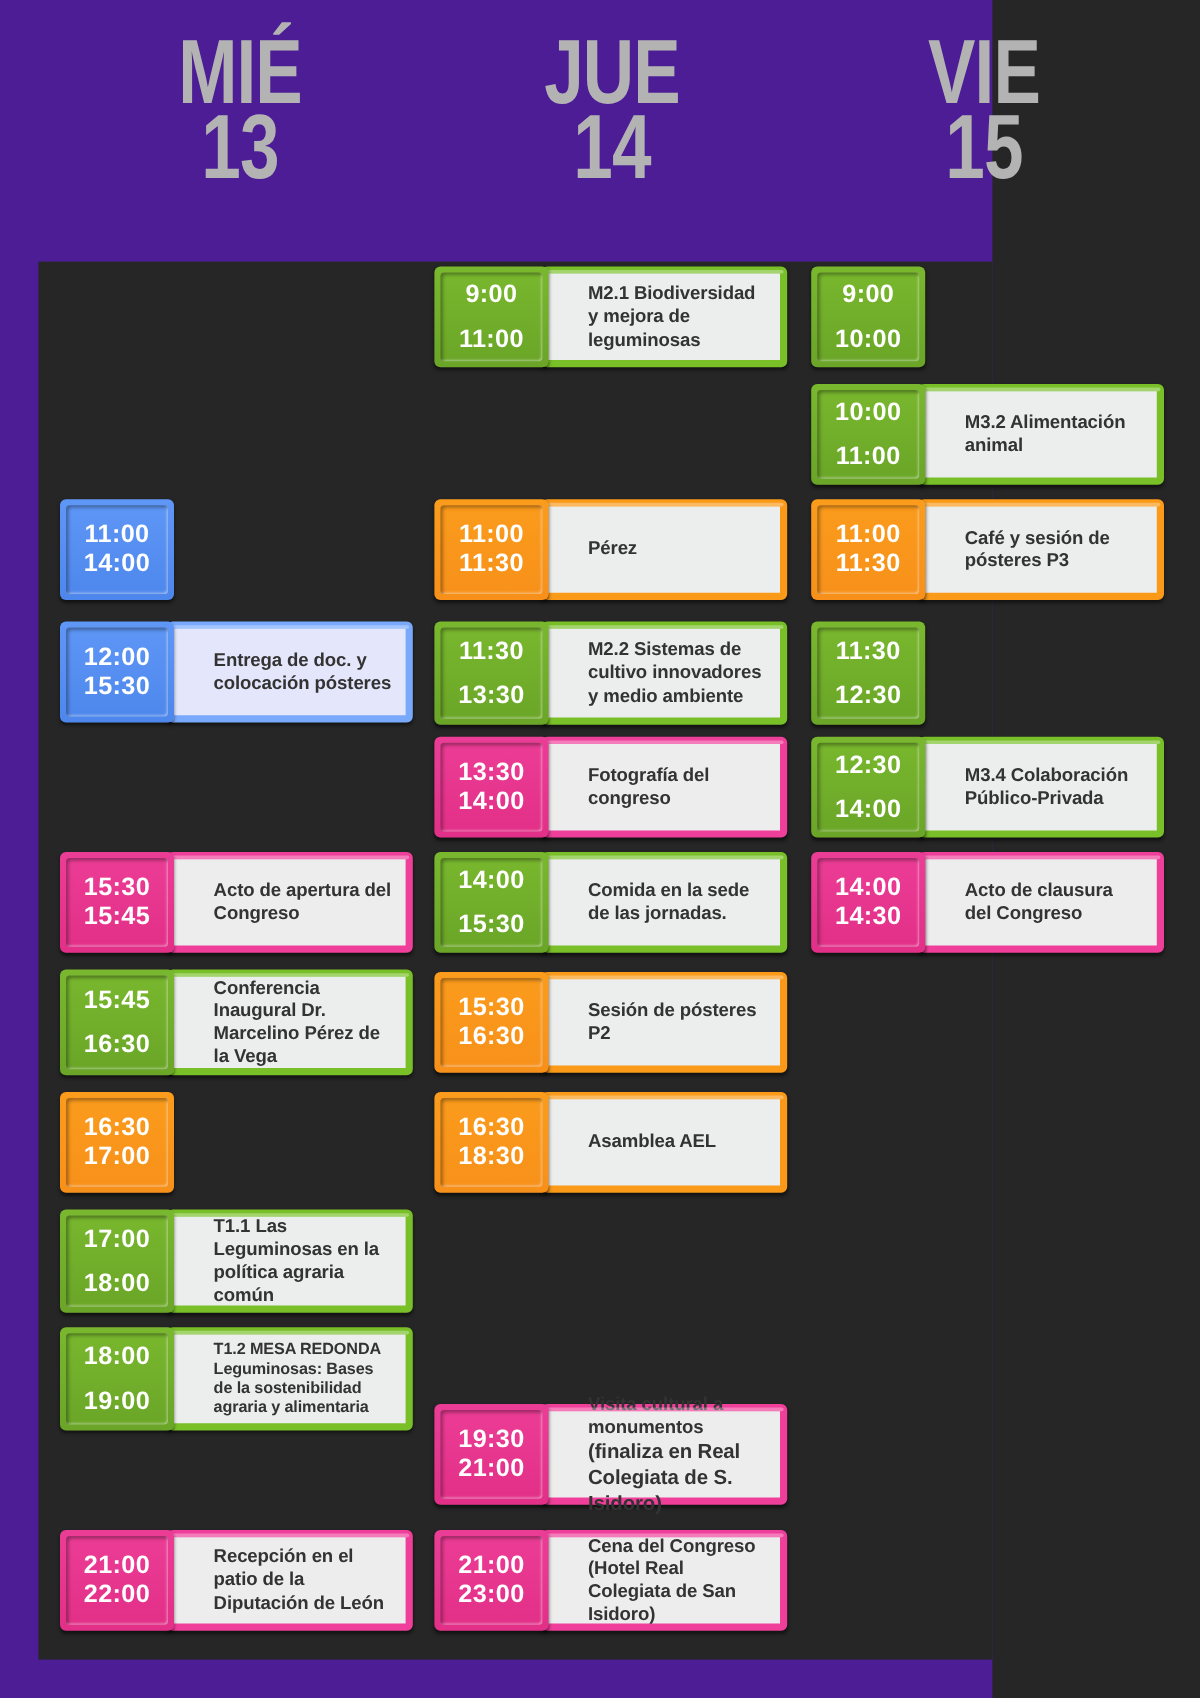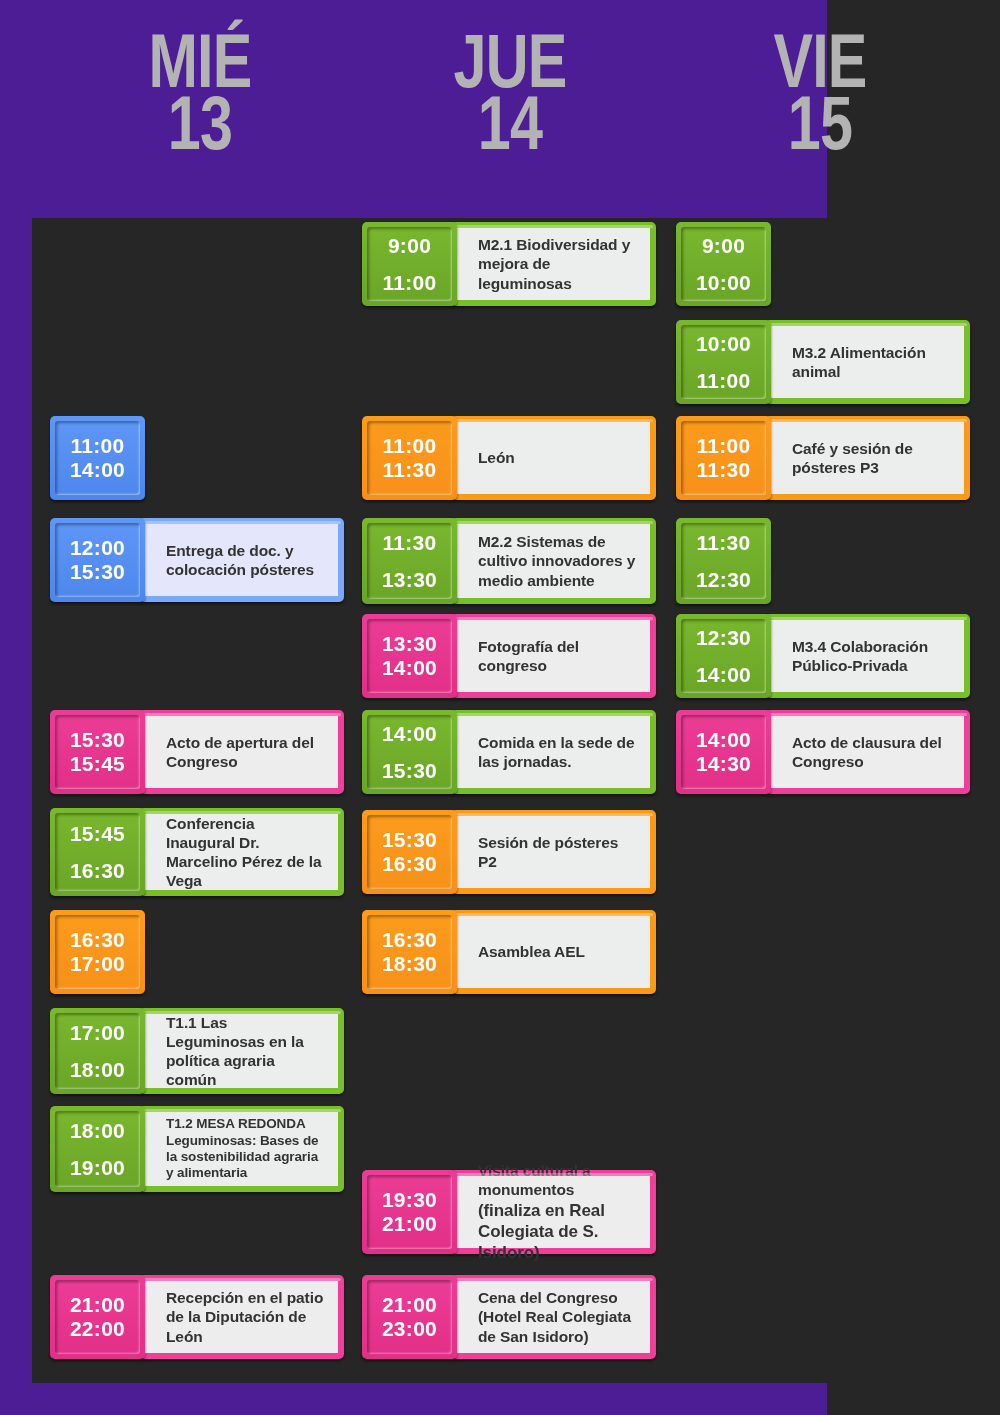--- a/index.html
+++ b/index.html
@@ -101,21 +101,21 @@
   .card .body {
     position: relative;
     flex: 1 1 auto;
     margin-left: -6px;
     border-radius: 5px;
     border-style: solid;
     border-width: 6px;
     display: flex;
     align-items: center;
     box-sizing: border-box;
-    padding: 6px 12px 6px 21px;
+    padding: 6px 12px 6px 33px;
     z-index: 2;
     box-shadow: 0 2px 3px rgba(0,0,0,0.5);
   }
   .card .body .txt {
     color: #333333;
     font-weight: bold;
     font-size: 15.5px;
     line-height: 1.24;
     letter-spacing: -0.1px;
   }
@@ -249,21 +249,21 @@
         <div class="body">
           <div class="txt"><span>M2.1 Biodiversidad y mejora de leguminosas</span></div>
         </div>
       </div>
       <div class="card c-orange" style="top: 198px; height: 84px;">
         <div class="time">
           <span>11:00</span>
           <span>11:30</span>
         </div>
         <div class="body">
-          <div class="txt"><span>León</span></div>
+          <div class="txt"><span>Pérez</span></div>
         </div>
       </div>
       <div class="card c-green" style="top: 300px; height: 86px;">
         <div class="time">
           <span>11:30</span>
           <span>13:30</span>
         </div>
         <div class="body">
           <div class="txt"><span>M2.2 Sistemas de cultivo innovadores y medio ambiente</span></div>
         </div>

